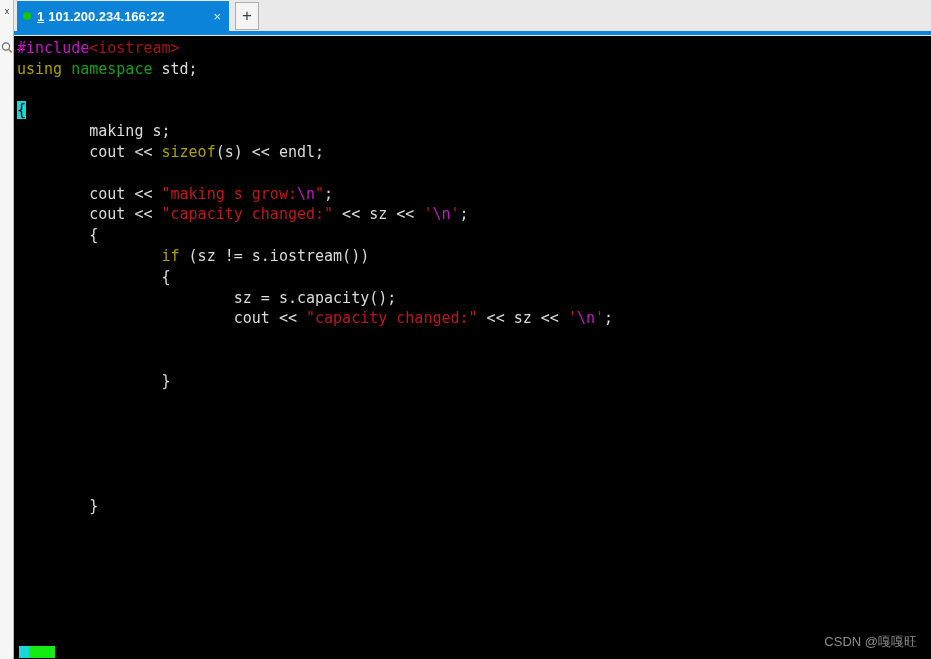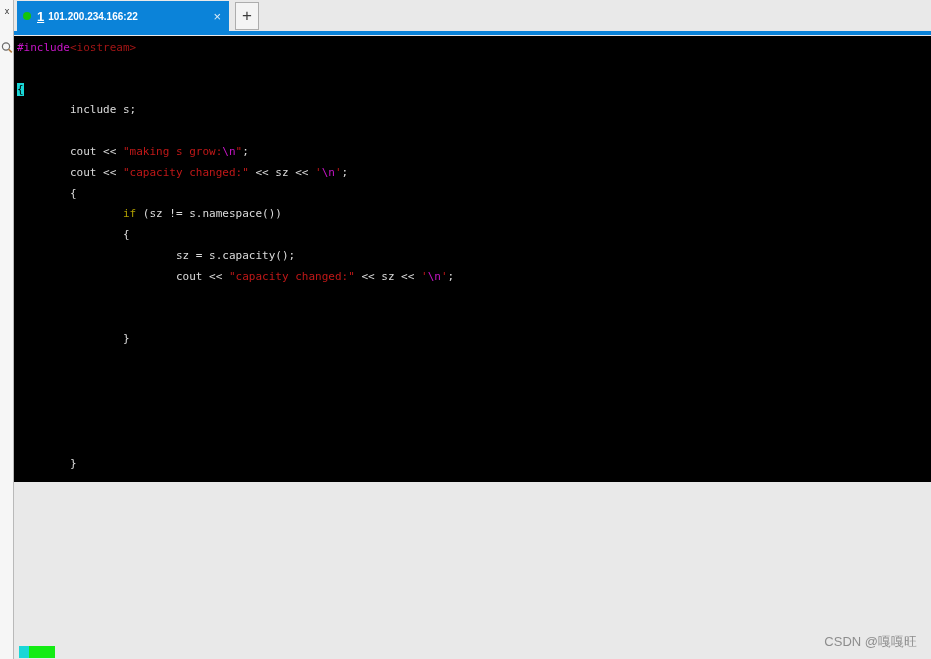--- a/index.html
+++ b/index.html
@@ -80,21 +80,21 @@
     color: #ffffff;
     font-family: "Liberation Sans", sans-serif;
     font-size: 13px;
     font-weight: bold;
     text-decoration: underline;
     margin-right: 4px;
   }
   #tab-title {
     color: #ffffff;
     font-family: "Liberation Sans", sans-serif;
-    font-size: 10px;
+    font-size: 13px;
     font-weight: bold;
     white-space: nowrap;
     flex: 1 1 auto;
   }
   #tab-close {
     color: #dcecf8;
     font-family: "Liberation Sans", sans-serif;
     font-size: 13px;
     line-height: 13px;
     padding: 0 2px;
@@ -119,25 +119,25 @@
     position: absolute;
     left: 0; top: 31px;
     width: 917px; height: 4px;
     background: #0b83d9;
   }
 
   
   #terminal {
     position: absolute;
     left: 14px; top: 36px;
-    width: 917px; height: 446px;
+    width: 917px; height: 623px;
     background: #000000;
     overflow: hidden;
     font-family: "DejaVu Sans Mono", monospace;
-    font-size: 11px;
+    font-size: 15px;
     line-height: 20.8px;
     padding: 2px 16px 0 3px;
     box-sizing: border-box;
     color: #d8d8d8;
   }
   .ln {
     white-space: pre;
     height: 20.8px;
   }
   .t-pre   { color: #c715c7; }           
@@ -196,28 +196,30 @@
       <span id="tab-index">1</span>
       <span id="tab-title">101.200.234.166:22</span>
       <span id="tab-close">×</span>
     </div>
     <div id="tab-new">+</div>
     <div id="tabbar-underline"></div>
   </div>
 
   <div id="terminal">
       <div class="ln"><span class="t-pre">#include</span><span class="t-hdr">&lt;iostream&gt;</span></div>
+      <div class="ln"><span class="t-kw">using</span><span class="t-txt"> </span><span class="t-ns">namespace</span><span class="t-txt"> std;</span></div>
       <div class="ln">&nbsp;</div>
       <div class="ln"><span class="cursor-blk">{</span></div>
-      <div class="ln"><span class="t-txt">        include s;</span></div>
+      <div class="ln"><span class="t-txt">        making s;</span></div>
+      <div class="ln"><span class="t-txt">        cout &lt;&lt; </span><span class="t-kw">sizeof</span><span class="t-txt">(s) &lt;&lt; endl;</span></div>
       <div class="ln">&nbsp;</div>
       <div class="ln"><span class="t-txt">        cout &lt;&lt; </span><span class="t-str">"making s grow:</span><span class="t-esc">\n</span><span class="t-str">"</span><span class="t-txt">;</span></div>
       <div class="ln"><span class="t-txt">        cout &lt;&lt; </span><span class="t-str">"capacity changed:"</span><span class="t-txt"> &lt;&lt; sz &lt;&lt; </span><span class="t-str">'</span><span class="t-esc">\n</span><span class="t-str">'</span><span class="t-txt">;</span></div>
       <div class="ln"><span class="t-txt">        {</span></div>
-      <div class="ln"><span class="t-txt">                </span><span class="t-kw">if</span><span class="t-txt"> (sz != s.namespace())</span></div>
+      <div class="ln"><span class="t-txt">                </span><span class="t-kw">if</span><span class="t-txt"> (sz != s.iostream())</span></div>
       <div class="ln"><span class="t-txt">                {</span></div>
       <div class="ln"><span class="t-txt">                        sz = s.capacity();</span></div>
       <div class="ln"><span class="t-txt">                        cout &lt;&lt; </span><span class="t-str">"capacity changed:"</span><span class="t-txt"> &lt;&lt; sz &lt;&lt; </span><span class="t-str">'</span><span class="t-esc">\n</span><span class="t-str">'</span><span class="t-txt">;</span></div>
       <div class="ln">&nbsp;</div>
       <div class="ln">&nbsp;</div>
       <div class="ln"><span class="t-txt">                }</span></div>
       <div class="ln">&nbsp;</div>
       <div class="ln">&nbsp;</div>
       <div class="ln">&nbsp;</div>
       <div class="ln">&nbsp;</div>

